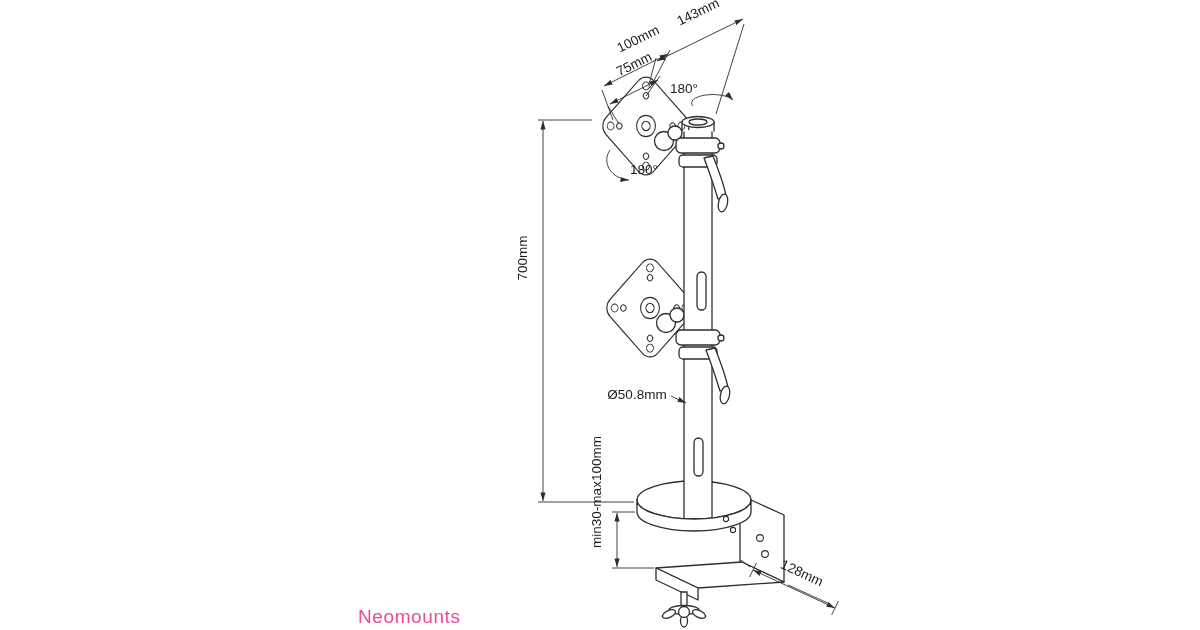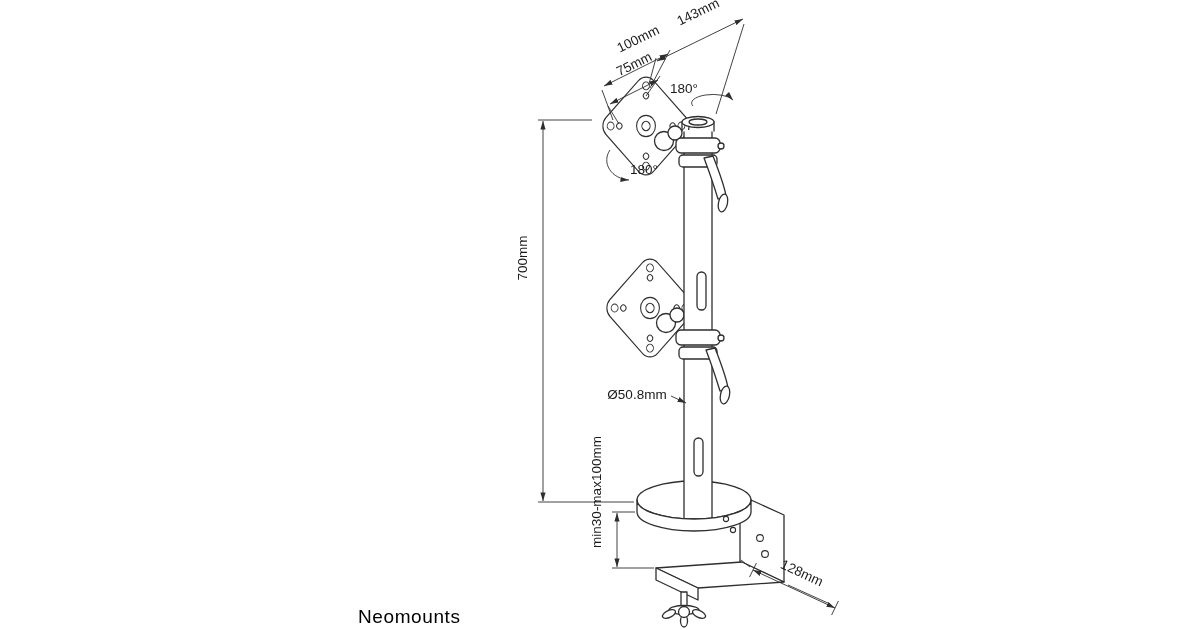--- a/index.html
+++ b/index.html
@@ -6,21 +6,21 @@
   .stage{position:relative;width:1200px;height:630px;background:#ffffff;overflow:hidden;
          font-family:"Liberation Sans","DejaVu Sans",sans-serif;}
   svg{position:absolute;left:0;top:0;}
   .partf{fill:#ffffff;stroke:#2e2e2e;stroke-width:1.3;stroke-linejoin:round;}
   .part{fill:none;stroke:#2e2e2e;stroke-width:1.3;stroke-linecap:round;stroke-linejoin:round;}
   .hole{fill:#ffffff;stroke:#2e2e2e;stroke-width:1.1;}
   .cover{fill:#ffffff;stroke:none;}
   .dim{fill:none;stroke:#2e2e2e;stroke-width:0.9;}
   .dim-label{fill:#1a1a1a;font-size:13.5px;font-family:"Liberation Sans","DejaVu Sans",sans-serif;}
   .brand{position:absolute;left:358px;top:606px;font-size:19px;letter-spacing:0.6px;
-         color:#000000;font-weight:500;}
+         color:#ec4899;font-weight:500;}
 </style>
 </head>
 <body>
 
 <div class="stage">
 
 <svg width="1200" height="630" viewBox="0 0 1200 630">
 
   <defs>
     <marker id="arrow" viewBox="0 0 10 7" refX="9.5" refY="3.5" markerWidth="10" markerHeight="7" orient="auto-start-reverse">

